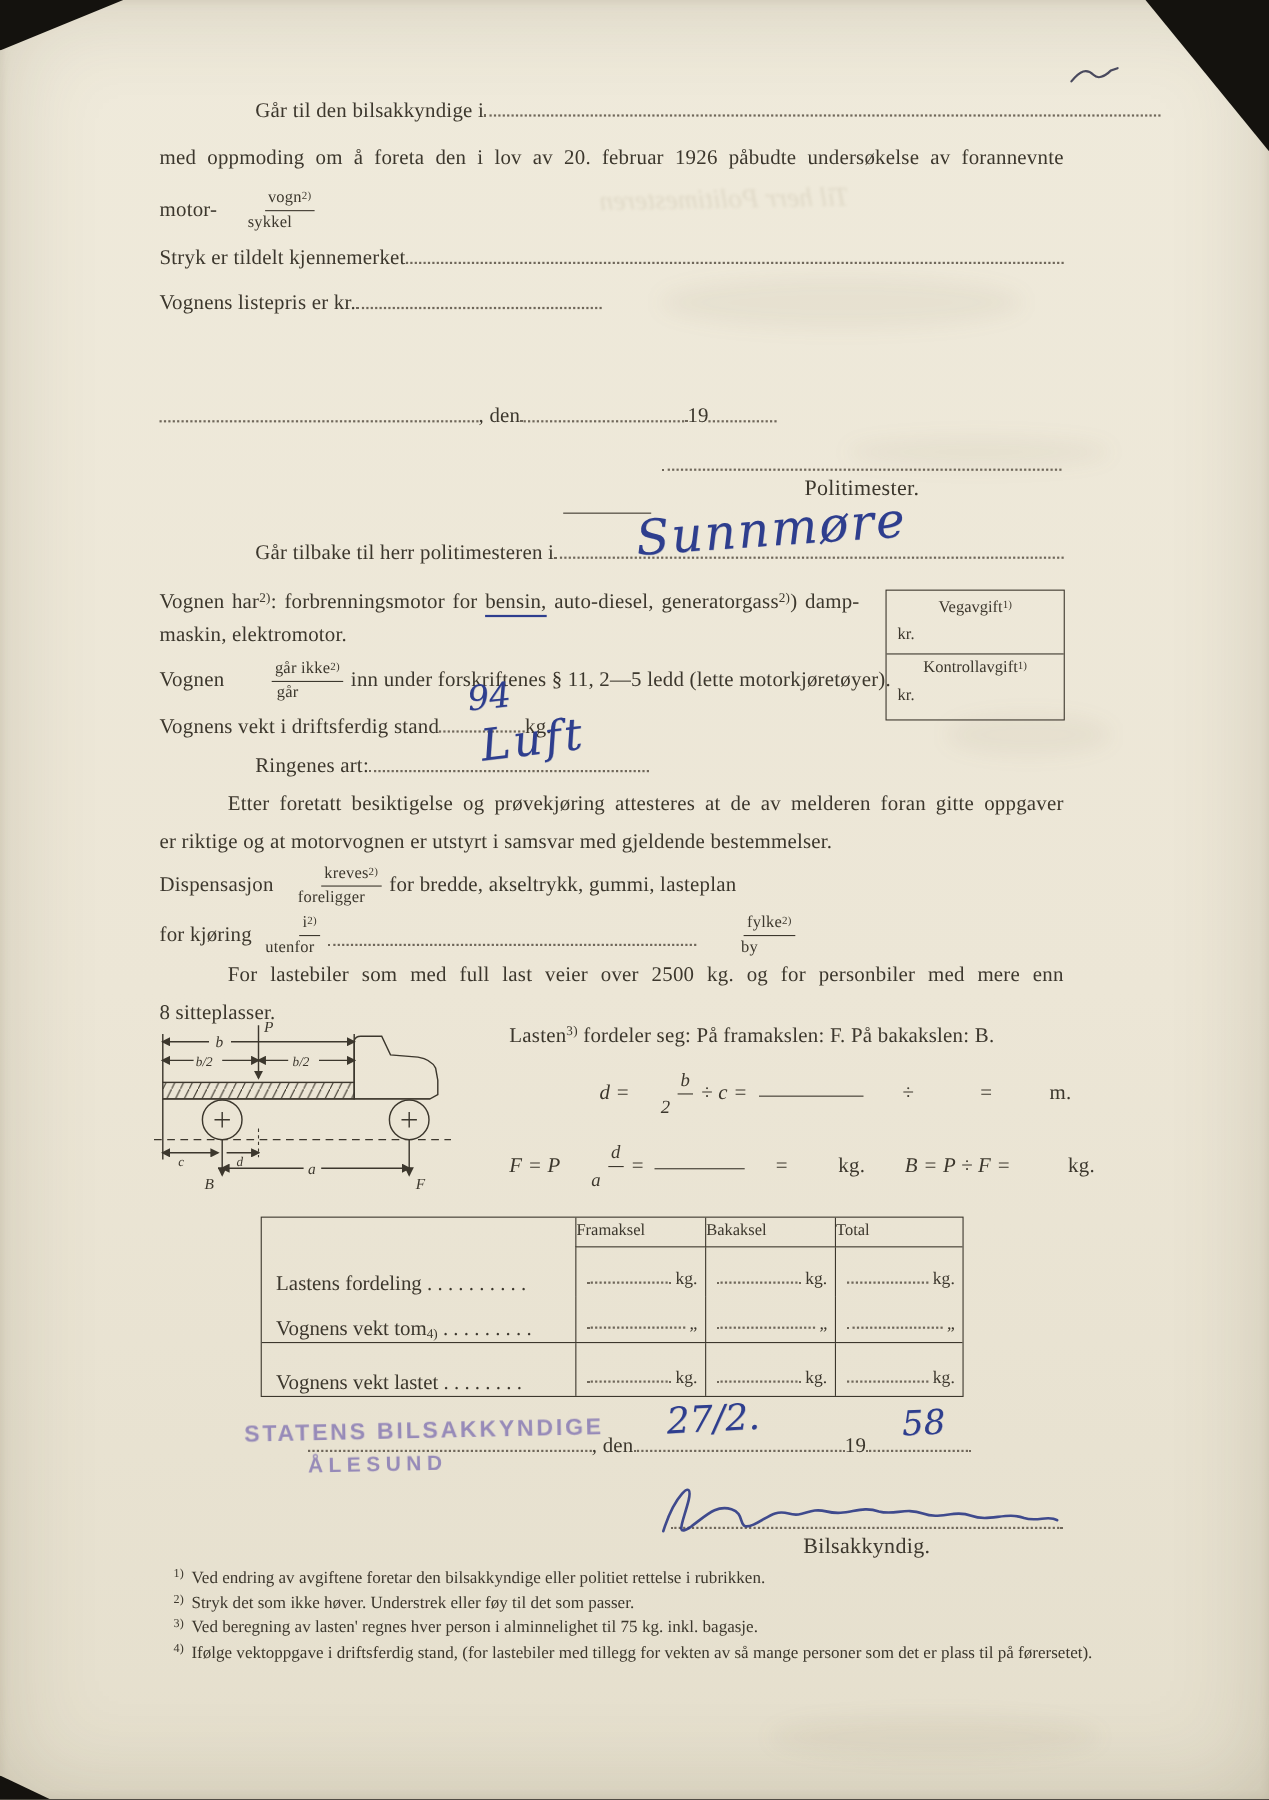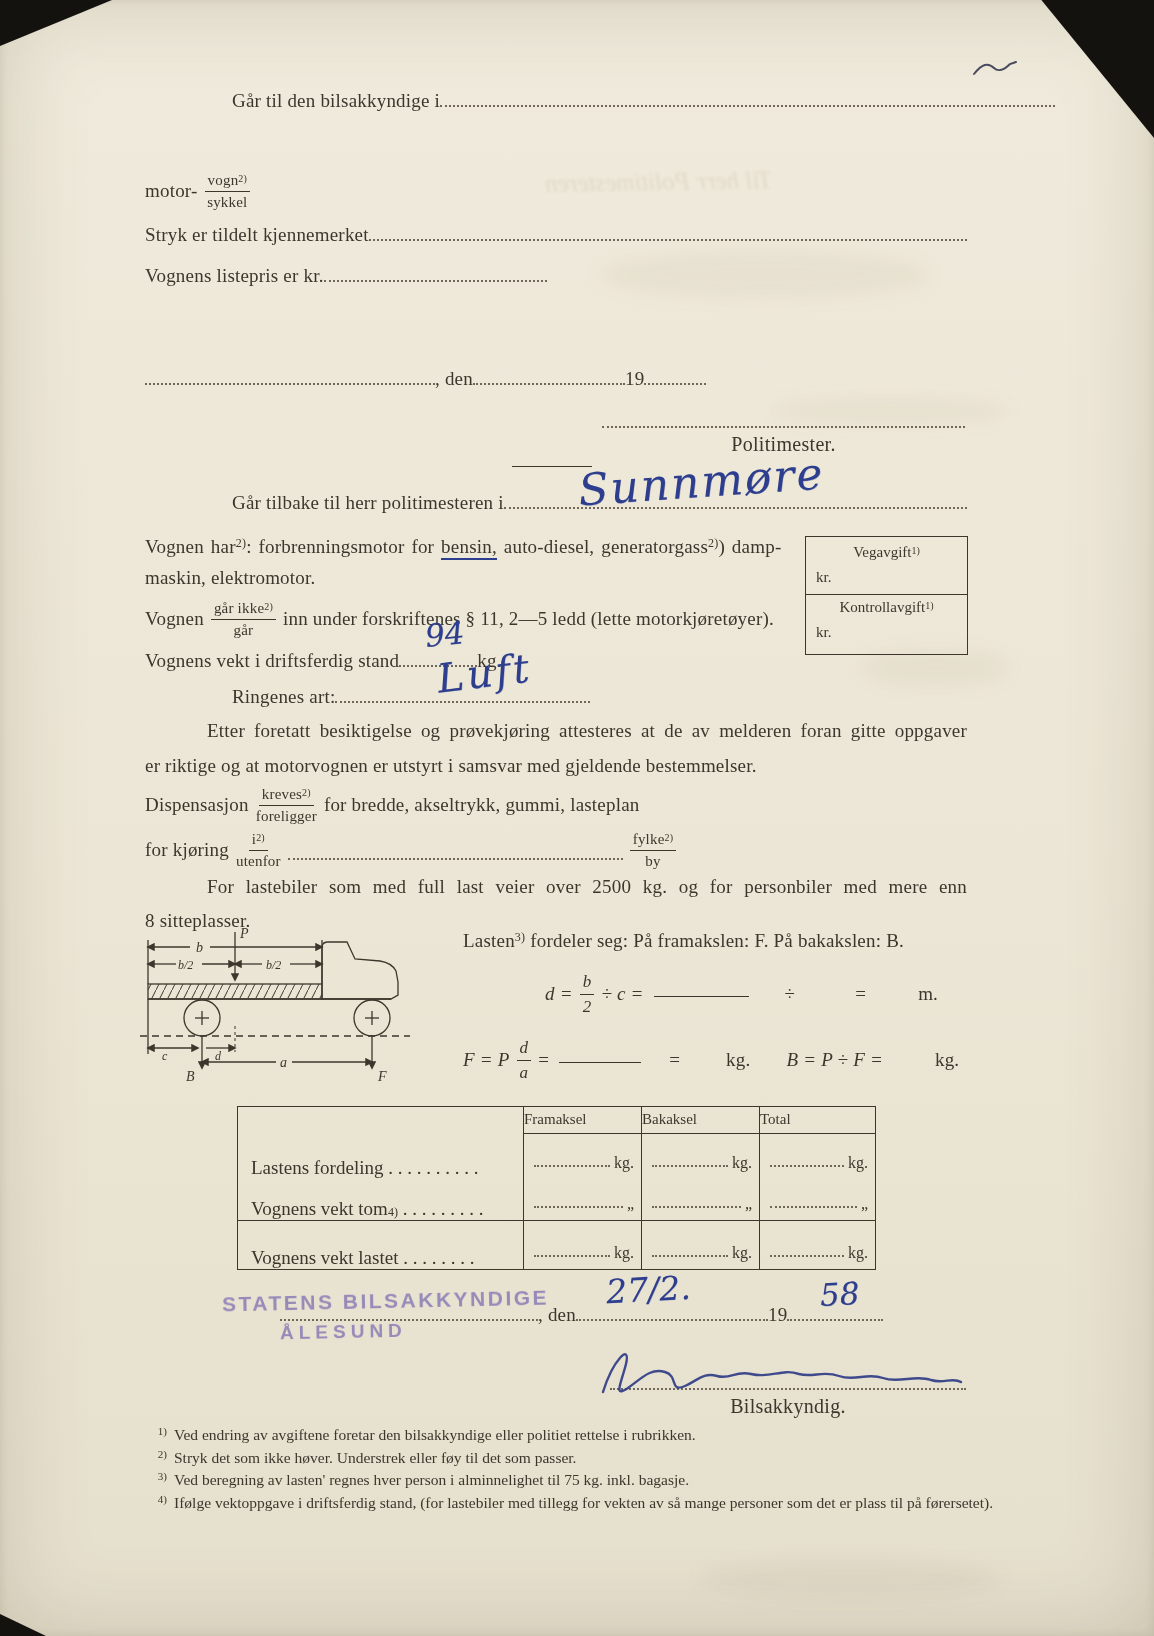--- a/index.html
+++ b/index.html
@@ -19,21 +19,21 @@
   .abs { position:absolute; }
   .t { position:absolute; font-size:19px; white-space:nowrap; letter-spacing:.2px; }
   .line { position:absolute; display:flex; align-items:baseline; font-size:19px; white-space:nowrap; letter-spacing:.2px; }
   .linec { align-items:center; }
   .dseg { display:inline-block; height:0; border-bottom:2px dotted #6f675a; }
   .linec .dseg { transform:translateY(9px); }
   .grow { flex:1 1 auto; }
   .solidseg { display:inline-block; height:0; border-bottom:1.5px solid #3c372d; transform:translateY(2px); margin-left:10px; }
   .sup { font-size:12px; vertical-align:6px; }
   .frac { display:inline-flex; flex-direction:column; align-items:center; font-size:15px; line-height:1.25; margin:0 7px; }
-  .ftop { display:block; border-bottom:1.3px solid #3c372d; padding:0 3px 1px; text-align:center; }
+  .ftop { display:block; border-bottom:1.3px solid #3c372d; padding:0 3px 1px; text-align:center;margin-left:36px; }
   .fbot { display:block; padding-top:1px; text-align:center; }
   .fsup { font-size:10px; vertical-align:3px; }
   .mfrac { font-size:17px; font-style:italic; }
   .fvar { font-style:italic; }
   .just { text-align:justify; text-align-last:justify; white-space:normal; }
   .caption { position:absolute; font-size:20px; text-align:center; letter-spacing:.3px; }
   .sigline { position:absolute; border-bottom:2px dotted #6f675a; height:0; }
   .shortline { position:absolute; border-top:1.5px solid #3c372d; height:0; }
 
   .feebox { position:absolute; left:805px; top:536px; width:163px; height:119px; border:1.6px solid #3c372d; font-size:15px; }
@@ -89,20 +89,21 @@
 
   <svg class="abs" style="left:972px; top:58px;" width="46" height="22" viewBox="0 0 46 22">
     <path d="M2,16 C10,6 16,4 22,10 C26,14 32,12 38,6 L44,4" stroke="#4a4a5e" stroke-width="2" fill="none" stroke-linecap="round"></path>
   </svg>
 
   <div class="line" style="left:232px; top:90px; width:823px;">
     <span>Går til den bilsakkyndige i</span>
       <span class="dseg grow"></span>
   </div>
 
+  <div class="t just" style="left:145px; top:133px; width:822px;">med oppmoding om å foreta den i lov av 20. februar 1926 påbudte undersøkelse av forannevnte</div>
 
   <div class="line linec" style="left:145px; top:168px; height:46px;">
     <span>motor-</span>
     <span class="frac">
       <span class="ftop"><span>vogn</span><span class="fsup">2)</span></span>
       <span class="fbot">sykkel</span>
     </span>
   </div>
 
   <div class="line" style="left:145px; top:224px; width:822px;">

